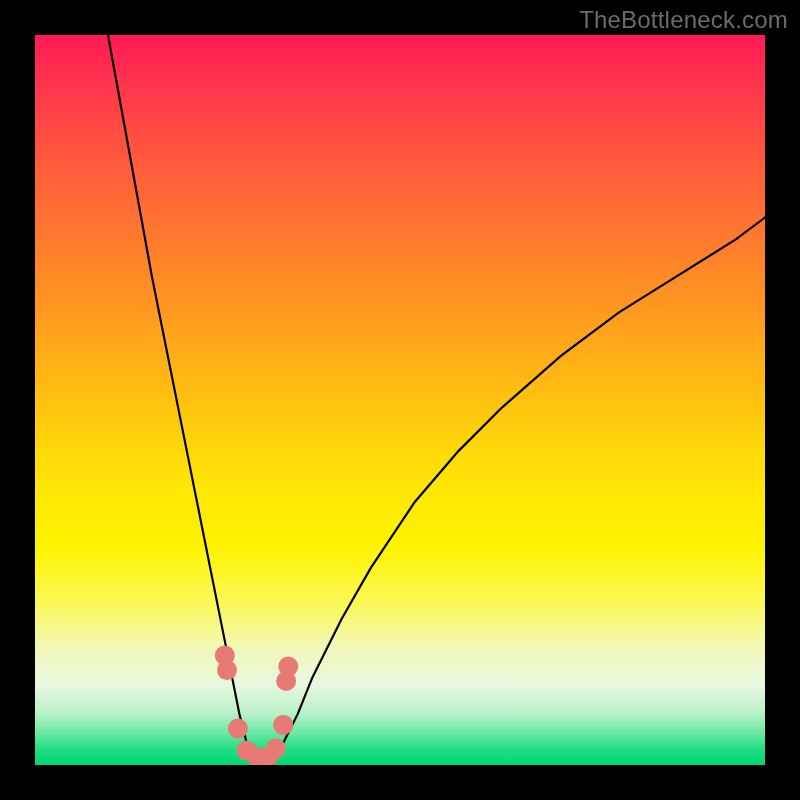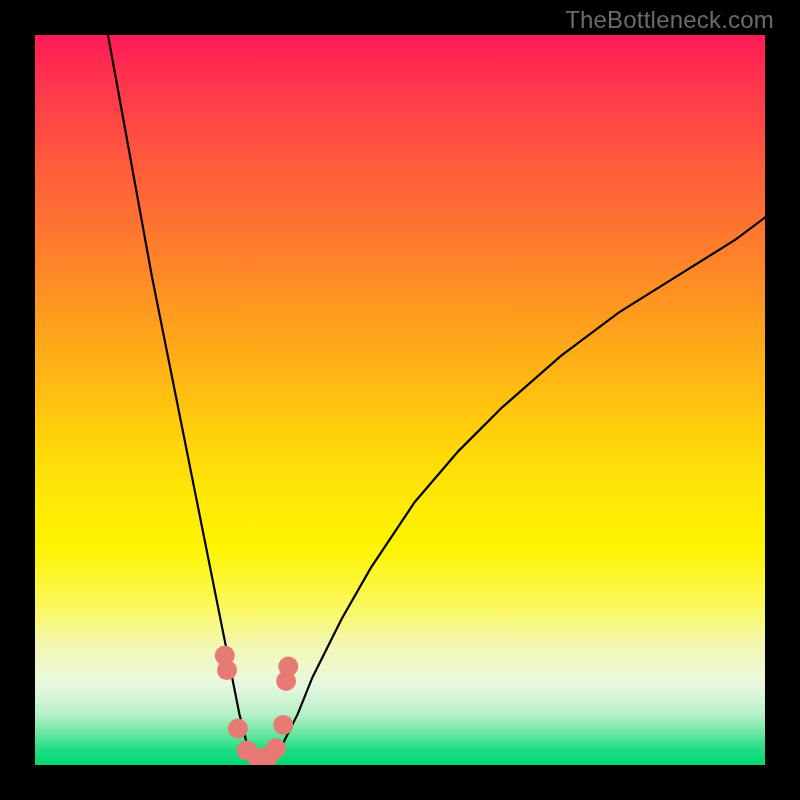--- a/index.html
+++ b/index.html
@@ -41,21 +41,21 @@
       #b8f0c8 93%,
       #5ee69c 96%,
       #1edc82 98%,
       #00d874 100%
     );
     overflow: hidden;
   }
   .watermark {
     position: absolute;
     top: 6px;
-    right: 26px;
+    right: 12px;
     font-family: Arial, Helvetica, sans-serif;
     font-size: 24px;
     color: #6b6b6b;
     letter-spacing: 0.2px;
     user-select: none;
   }
   svg.curve {
     position: absolute;
     left: 0;
     top: 0;

